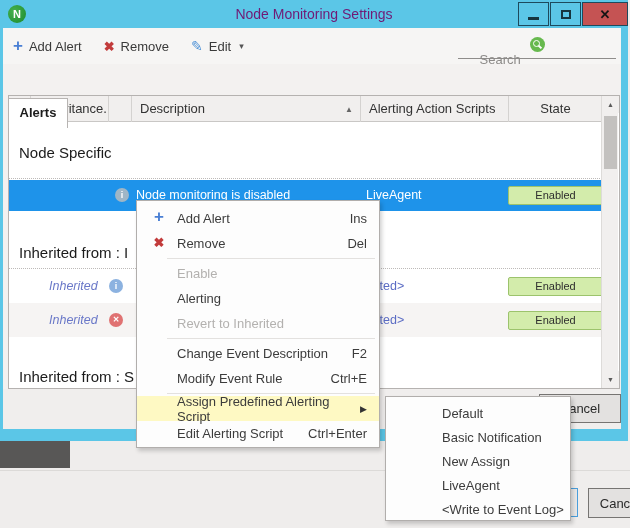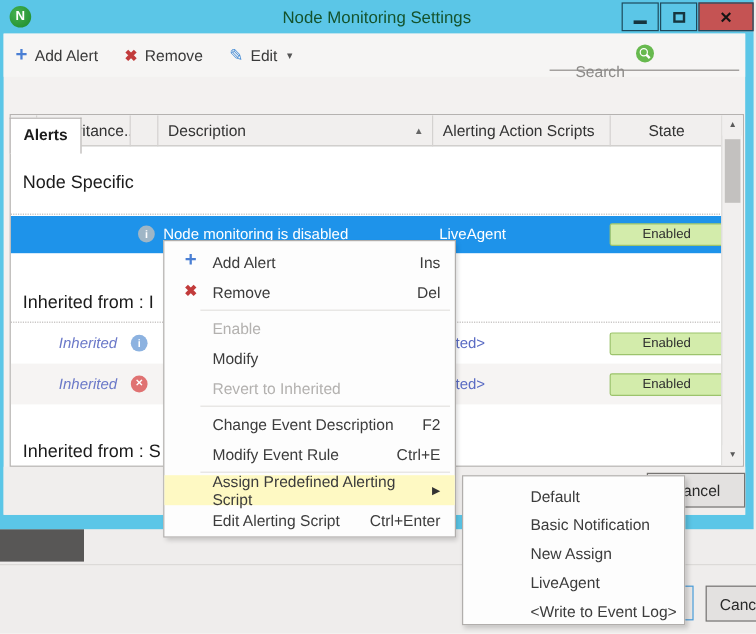--- a/index.html
+++ b/index.html
@@ -7,21 +7,21 @@
   body { font-family:"Liberation Sans", sans-serif; background:#efedec; }
   #canvas { position:relative; width:630px; height:528px; overflow:hidden; background:#efedec; }
 
   
   .window { position:absolute; left:0; top:0; width:628px; height:441px; background:#5bc6e7; }
   .titlebar { position:absolute; left:0; top:0; right:0; height:28px; }
   .app-icon { position:absolute; left:8px; top:5px; width:18px; height:18px; border-radius:50%;
               background:radial-gradient(circle at 35% 35%, #45b14f, #1c8a2c);
               color:#fff; font-size:11px; font-weight:bold; text-align:center; line-height:18px; }
   .win-title { position:absolute; left:0; right:0; top:0; height:40px; line-height:28px;
-               text-align:center; font-size:14px; color:#14532d; }
+               text-align:center; font-size:14px; color:#701a75; }
   .win-btn { position:absolute; top:2px; height:24px; border:1px solid #1d4a5d;
              display:flex; align-items:center; justify-content:center; cursor:default; }
   .btn-min { left:518px; width:31px; background:#5bc6e7; }
   .btn-max { left:550px; width:31px; background:#5bc6e7; }
   .btn-close { left:582px; width:46px; background:#c55353; font-weight:bold; font-size:13px; color:#141414; }
   .glyph-min { width:11px; height:3px; background:#16353f; margin-top:8px; }
   .glyph-max { width:10px; height:9px; border:2px solid #16353f; background:transparent; }
 
   .content { position:absolute; left:3px; top:28px; width:618px; height:401px; background:#f3f1f0; }
 
@@ -232,21 +232,21 @@
     <div class="mi">
       <span class="mi-ic ic-cross">✖</span>
       <span>Remove</span>
       <span class="sc">Del</span>
     </div>
     <div class="mi-sep"></div>
     <div class="mi disabled">
       <span>Enable</span>
     </div>
     <div class="mi">
-      <span>Modify</span>
+      <span>Alerting</span>
     </div>
     <div class="mi disabled">
       <span>Revert to Inherited</span>
     </div>
     <div class="mi-sep"></div>
     <div class="mi">
       <span>Change Event Description</span>
       <span class="sc">F2</span>
     </div>
     <div class="mi">

